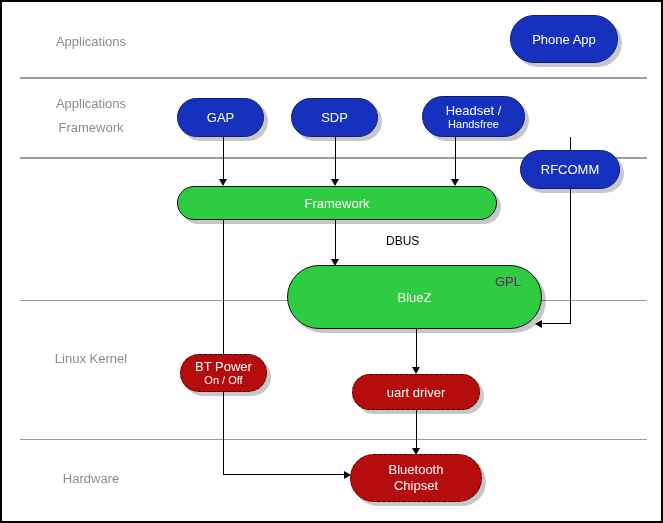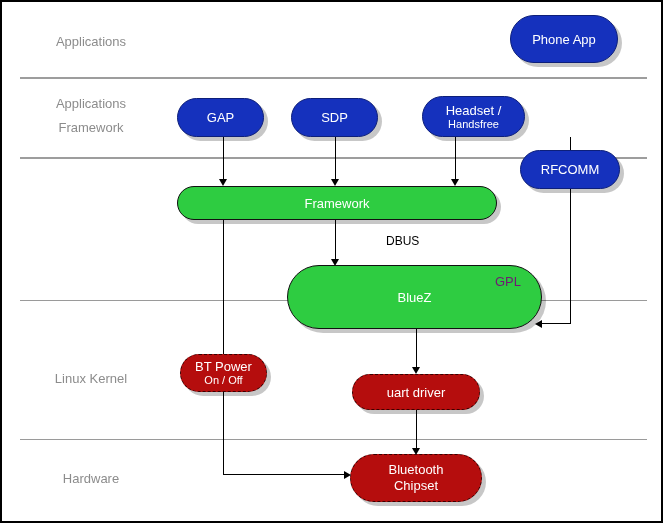--- a/index.html
+++ b/index.html
@@ -125,21 +125,21 @@
   <div class="divider thick" style="top:155px;"></div>
   <div class="divider" style="top:298px;"></div>
   <div class="divider" style="top:437px;"></div>
 
   <div class="layer-label" style="left:14px;top:28px;width:150px;">Applications</div>
 
   <div class="layer-label" style="left:14px;top:90px;width:150px;">Applications
 Framework</div>
 
 
-  <div class="layer-label" style="left:14px;top:365px;width:150px;">Linux Kernel</div>
+  <div class="layer-label" style="left:14px;top:345px;width:150px;">Linux Kernel</div>
 
   <div class="layer-label" style="left:14px;top:465px;width:150px;">Hardware</div>
 
   <div class="vline" style="left:221px;top:135px;height:44px;"></div>
   <div class="arrow-down" style="left:217px;top:177px;"></div>
 
   <div class="vline" style="left:333px;top:135px;height:44px;"></div>
   <div class="arrow-down" style="left:329px;top:177px;"></div>
 
   <div class="vline" style="left:453px;top:135px;height:44px;"></div>

